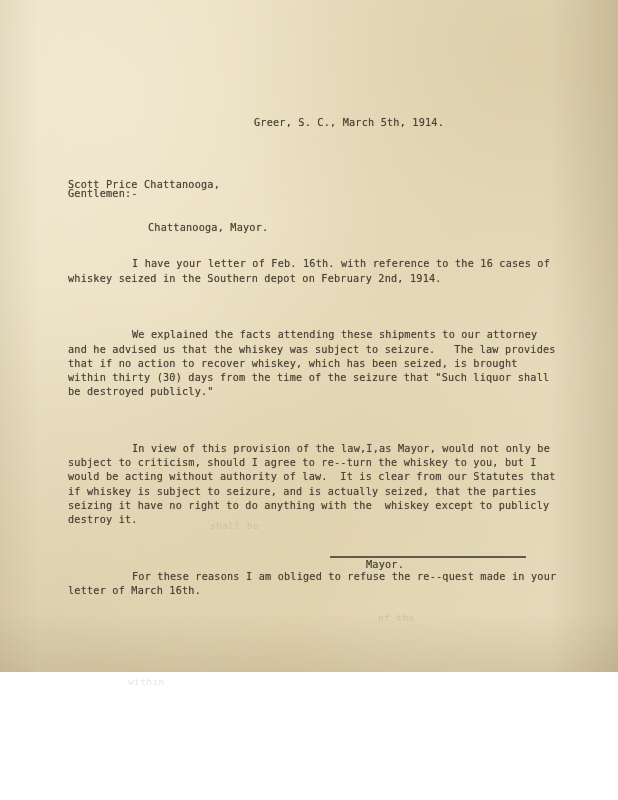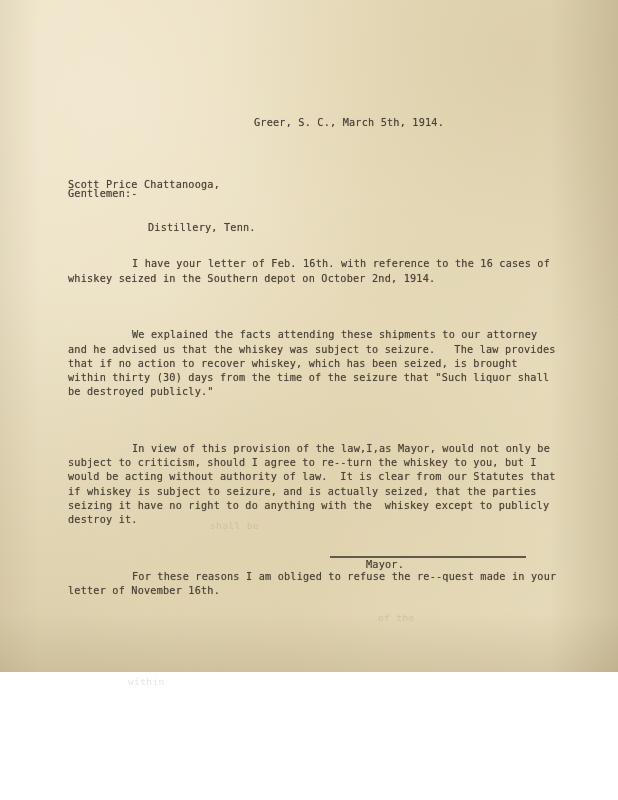--- a/index.html
+++ b/index.html
@@ -127,30 +127,30 @@
 <div id="page">
 
   <div class="ghost" id="ghost-1">shall be</div>
   <div class="ghost" id="ghost-2">of the</div>
   <div class="ghost" id="ghost-3">within</div>
 
   <div class="typed" id="datum">Greer, S. C., March 5th, 1914.</div>
 
   <div class="typed" id="addressee">
     <div class="line1">Scott Price Chattanooga,</div>
-    <div class="line2">Distillery, Tenn.</div>
+    <div class="line2">Chattanooga, Mayor.</div>
   </div>
 
   <div class="typed" id="salutation">Gentlemen:-</div>
 
   <div class="typed" id="body">
-    <p>I have your letter of Feb. 16th. with reference to the 16 cases of whiskey seized in the Southern depot on October 2nd, 1914.</p>
+    <p>I have your letter of Feb. 16th. with reference to the 16 cases of whiskey seized in the Southern depot on February 2nd, 1914.</p>
     <p>We explained the facts attending these shipments to our attorney and he advised us that the whiskey was subject to seizure.   The law provides  that if no action to recover whiskey, which has been seized, is brought within thirty (30) days from the time of the seizure that "Such liquor shall be destroyed publicly."</p>
     <p>In view of this provision of the law,I,as Mayor, would not only be subject to criticism, should I agree to re--turn the whiskey to you, but I would be acting without authority of law.  It is clear from our Statutes that if whiskey is subject to seizure, and is actually seized, that the parties seizing it have no right to do anything with the  whiskey except to publicly destroy it.</p>
-    <p>For these reasons I am obliged to refuse the re--quest made in your letter of November 16th.</p>
+    <p>For these reasons I am obliged to refuse the re--quest made in your letter of March 16th.</p>
   </div>
 
   <div id="signature-block">
     <div class="sig-rule"></div>
     <div class="typed sig-title">Mayor.</div>
   </div>
 
 </div>
 
 </body></html>

